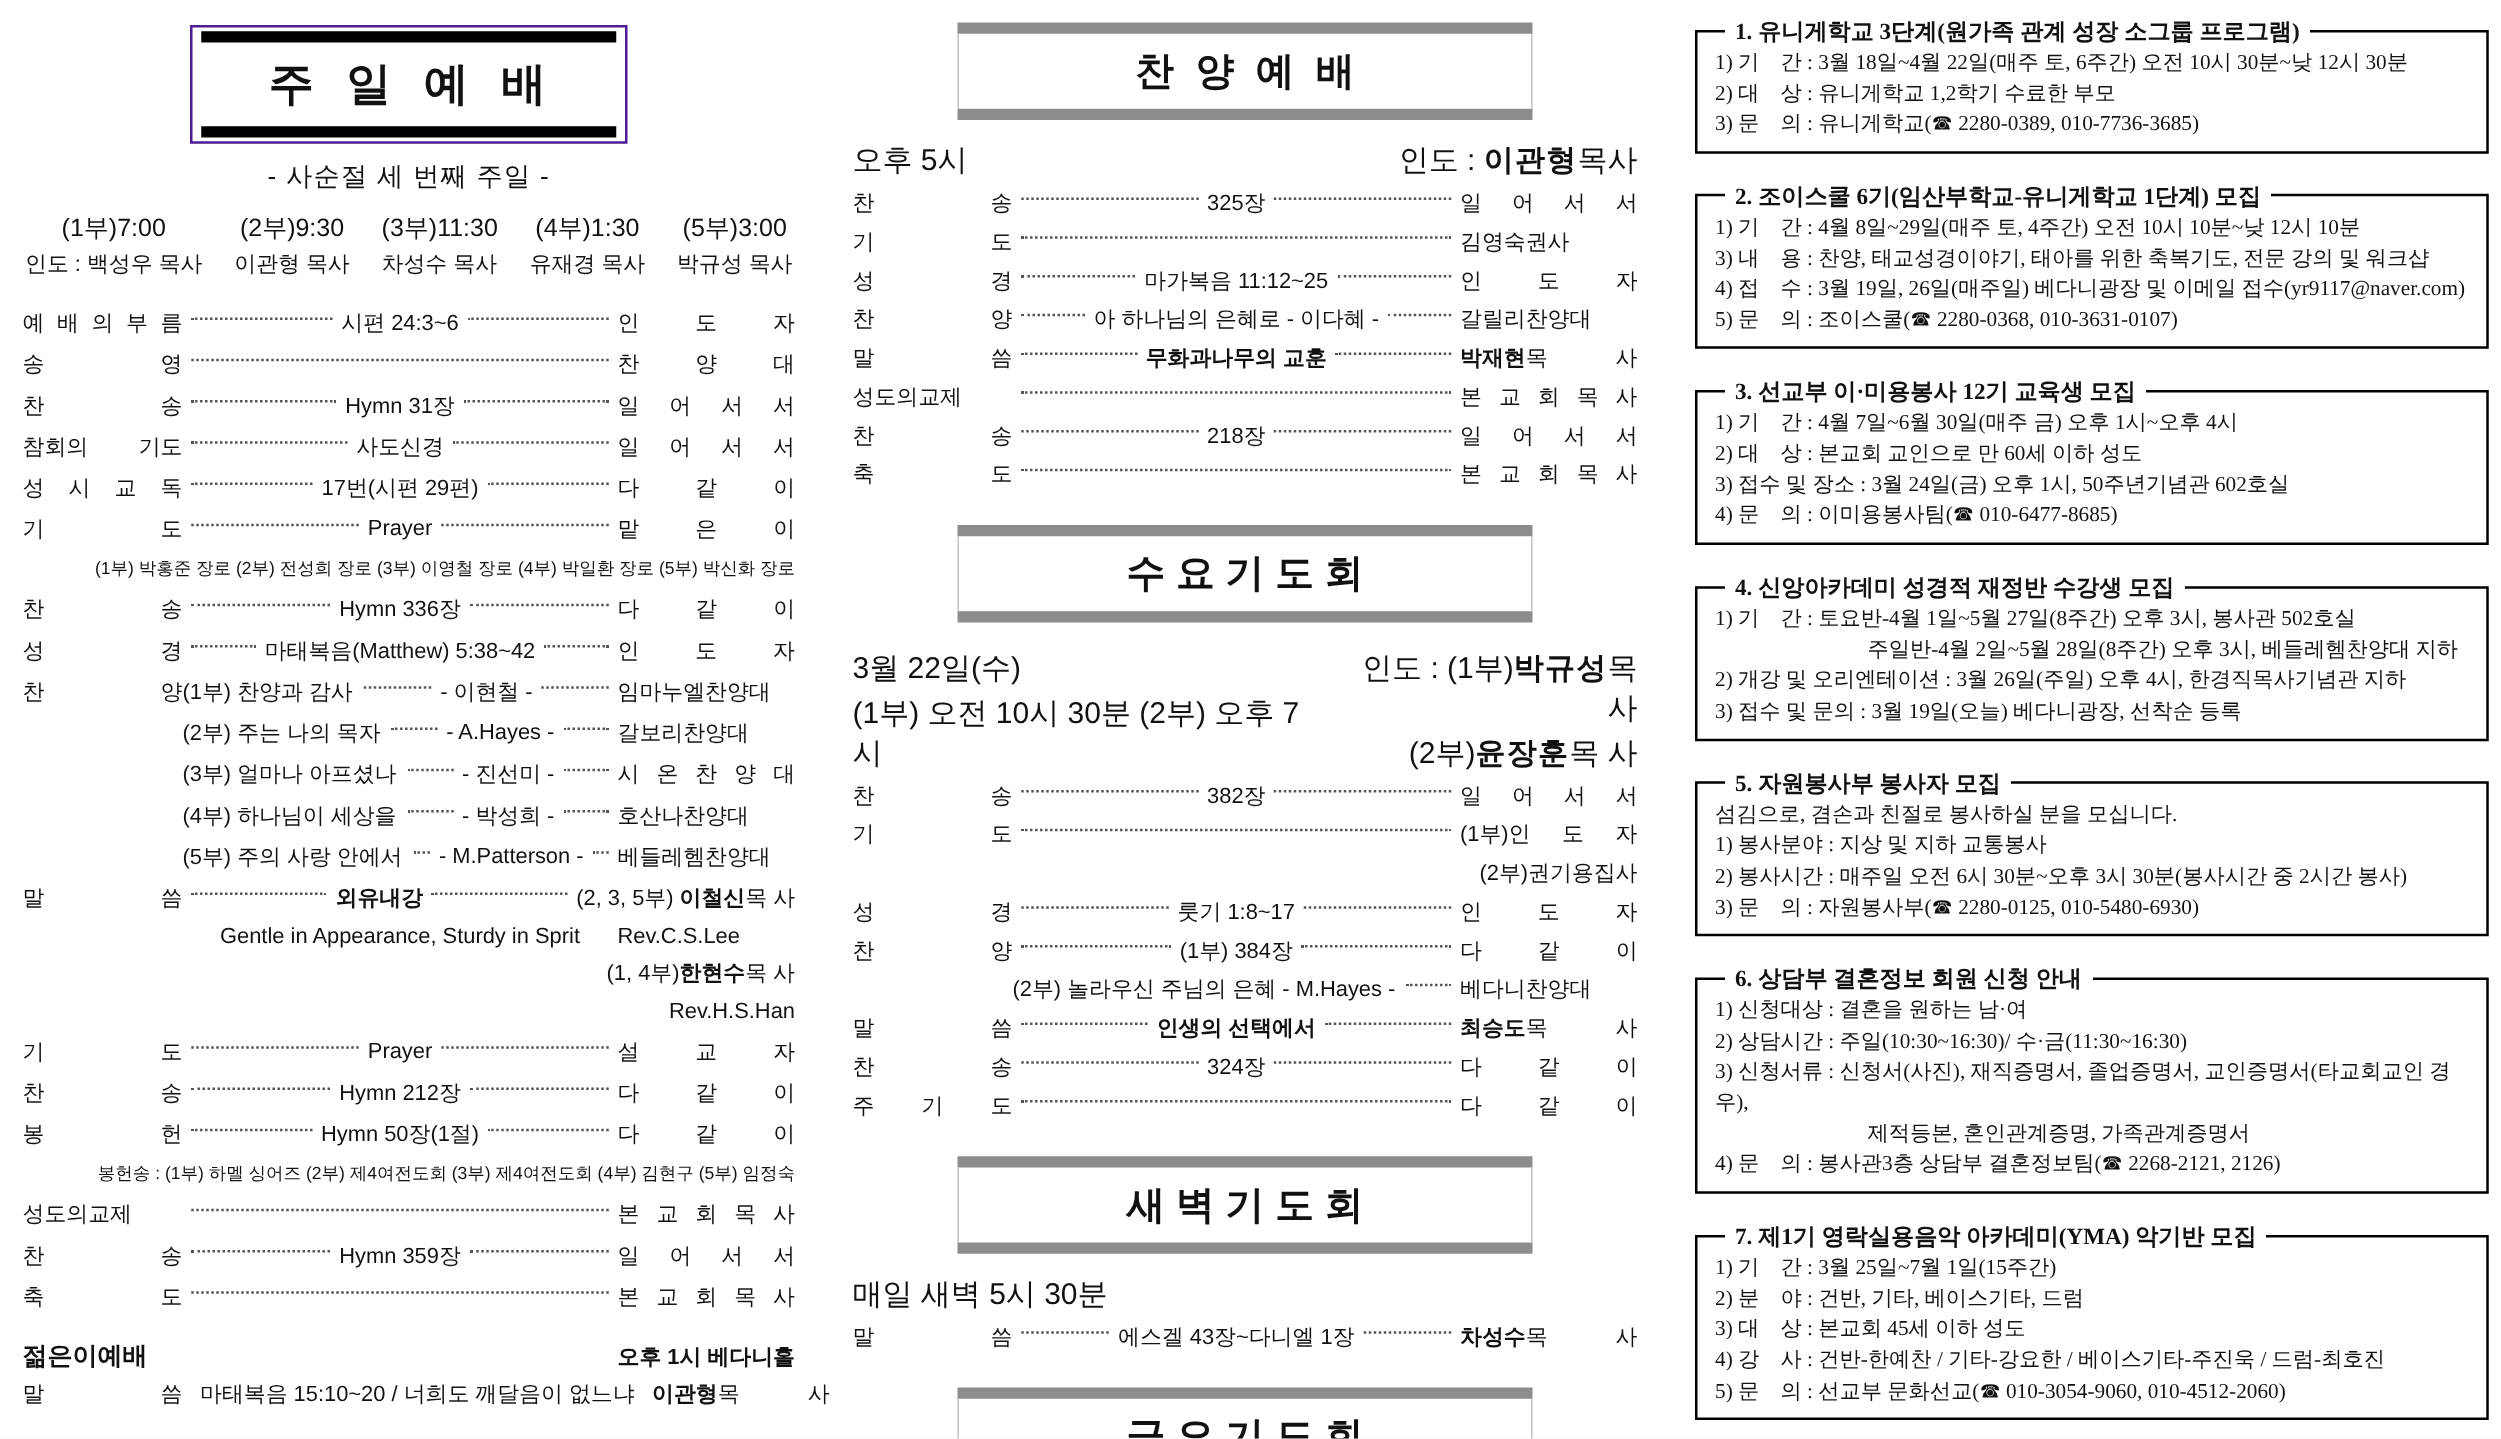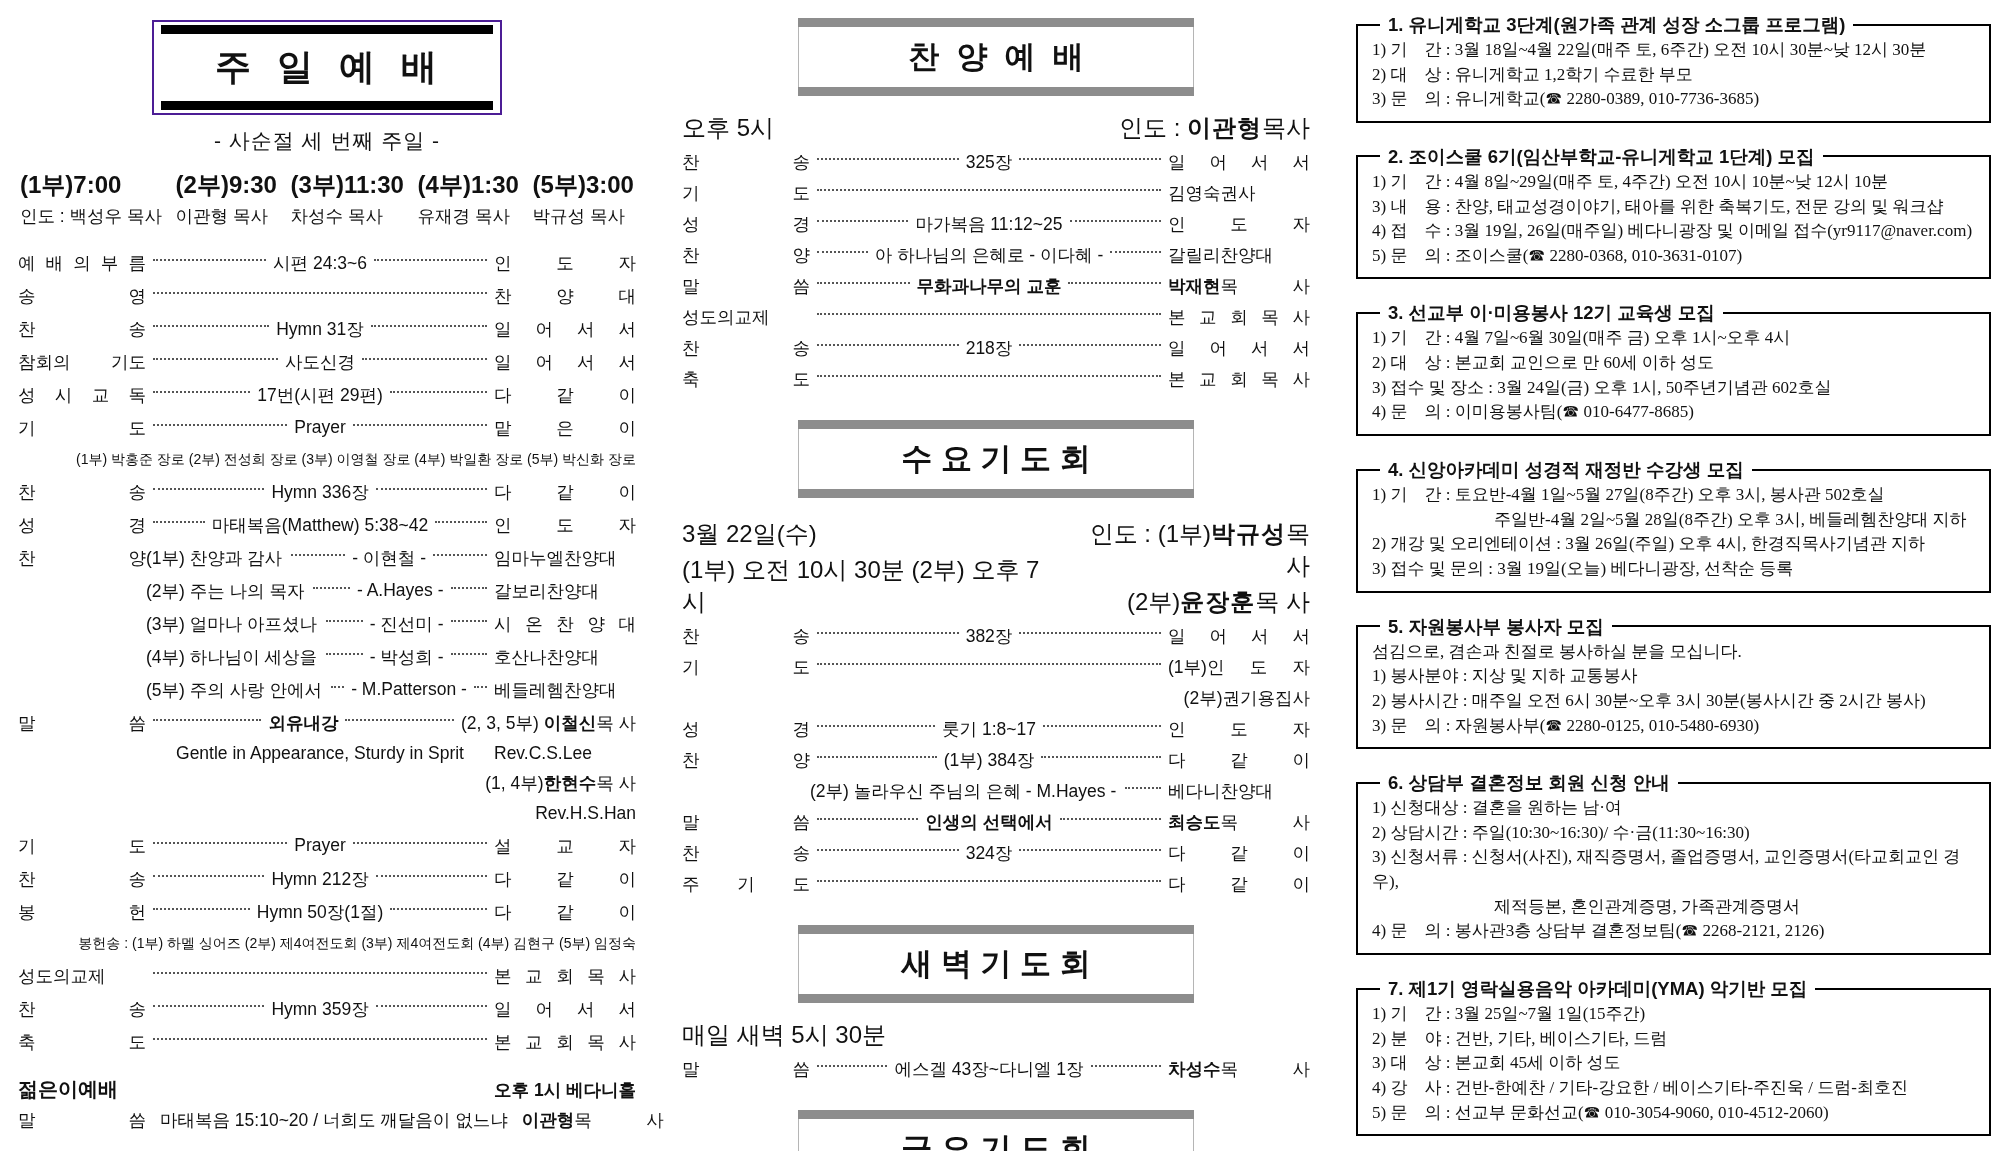--- a/index.html
+++ b/index.html
@@ -16,21 +16,21 @@
 
   
   .tbox { width:350px; margin:8px auto 0; border:2px solid #4c1d95; padding:3px 7px; }
   .tbox .bar { height:9px; background:#000; }
   .tbox .ttl { text-align:center; font-weight:bold; font-size:36px; padding:9px 0; white-space:pre; letter-spacing:2px; }
 
   .subtitle { text-align:center; font-size:21px; margin:12px 0 14px; letter-spacing:1px; }
 
   .services { display:flex; justify-content:space-between; margin:4px 2px 18px; }
   .svc { text-align:left; }
-  .svc-time { font-weight:bold; font-size:24px; }
+  .svc-time { font-weight:normal; font-size:20px;text-align:center; }
   .svc-pastor { font-size:17.5px; margin-top:3px; }
 
   
   .order { font-size:17.5px; }
   .row { display:flex; align-items:center; min-height:33px; }
   .col-mid .row { min-height:31px; }
   .lbl { width:128px; flex:none; text-align:justify; text-align-last:justify; white-space:normal; }
   .atxt { margin-right:2px; white-space:pre; }
   .btxt { white-space:pre; }
   .bold { font-weight:bold; }
@@ -40,35 +40,35 @@
   .noteline { min-height:31px; display:flex; align-items:center; justify-content:flex-end; font-size:17.5px; }
   .noteline.small { font-size:14px; }
   .row.plain { min-height:28px; }
   .row.plain .btxt { flex:1; text-align:center; margin:0; }
 
   .young { display:flex; justify-content:space-between; align-items:baseline; margin-top:18px; }
   .young-title { font-weight:bold; font-size:20px; }
   .young-time { font-weight:bold; font-size:17.5px; }
 
   
-  .gtbox { width:396px; margin:26px auto 16px; }
+  .gtbox { width:460px; margin:26px auto 16px; }
   .gtbox.first { margin-top:6px; }
   .gtbox .gbar { height:9px; background:#8d8d8d; }
   .gtbox .gttl { text-align:center; font-weight:bold; font-size:31px; padding:9px 0; border-left:1px solid #b5b5b5; border-right:1px solid #b5b5b5; white-space:pre; }
 
   .shead { display:flex; justify-content:space-between; align-items:flex-end; font-size:24px; margin:2px 0 2px; }
   .shead .hl div { margin-top:4px; }
   .shead .hr { text-align:right; }
   .shead .hr div { margin-top:4px; }
   .shead b { font-weight:bold; letter-spacing:1px; }
   .theme { text-align:center; font-size:19px; margin:2px 0 8px; }
 
   
   fieldset.ann { border:2px solid #000; margin:0 0 21px; padding:1px 12px 9px 14px; }
-  legend.ann-title { font-family:Liberation Sans, sans-serif; font-weight:bold; font-size:18.5px; padding:0 8px; margin-left:8px; white-space:pre; }
+  legend.ann-title { font-family:Liberation Serif, serif; font-weight:bold; font-size:18.5px; padding:0 8px; margin-left:8px; white-space:pre; }
   .ann-line { font-size:17px; line-height:1.45; white-space:pre-wrap; }
   .ann-line.indent { padding-left:122px; }
 </style>
 </head>
 <body>
 
 <div class="page">
 
   <section class="col col-left">
     <div class="tbox">

